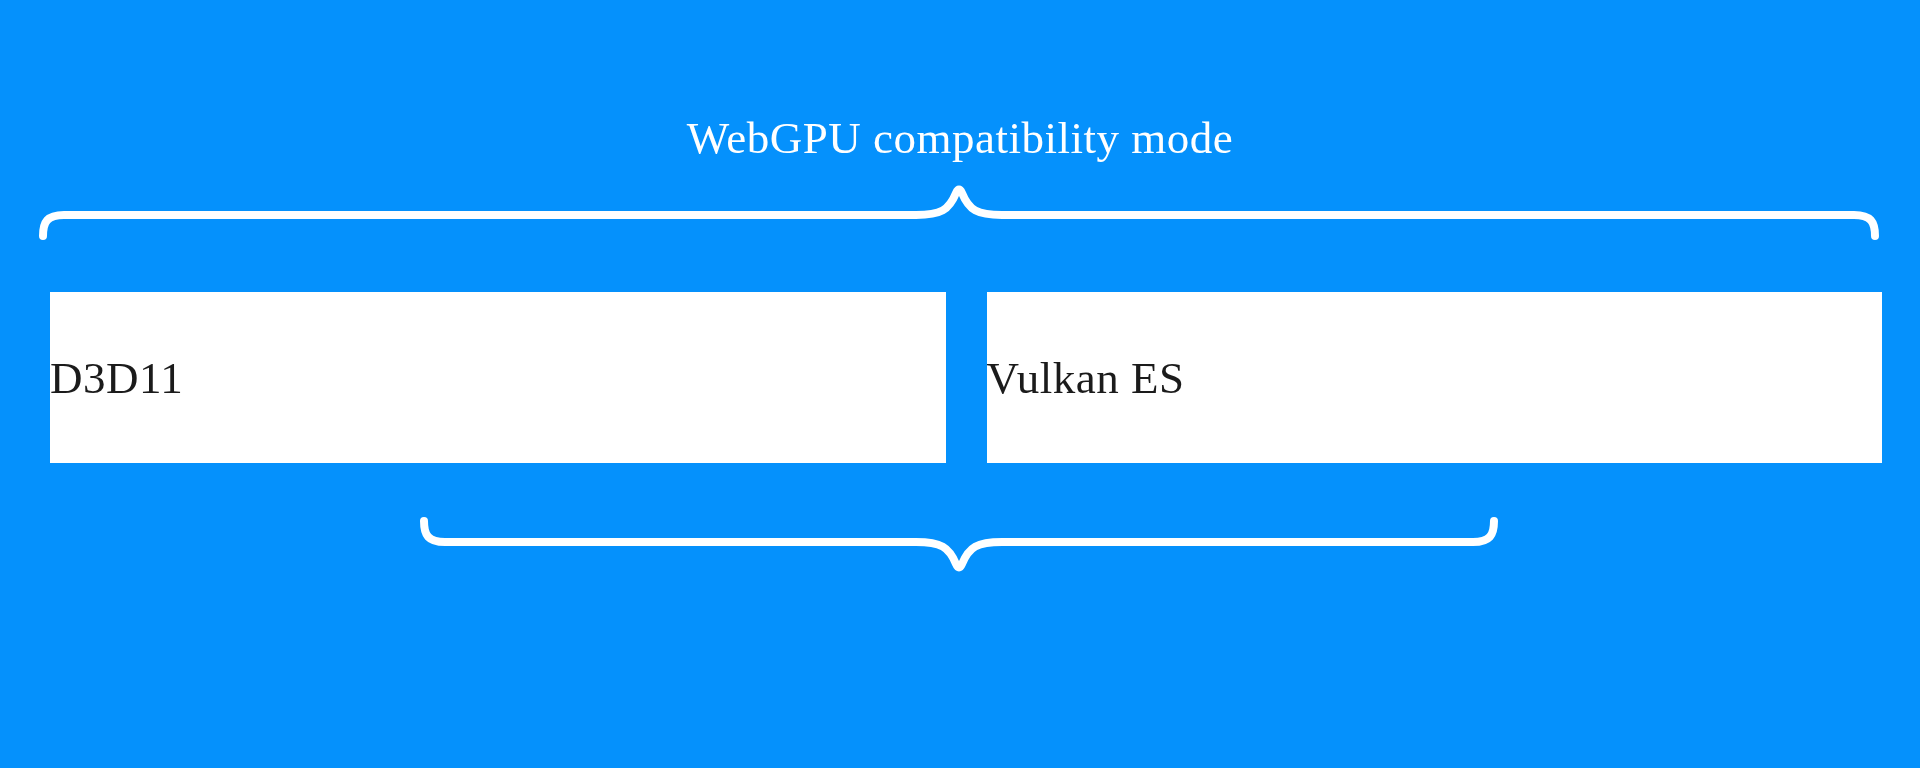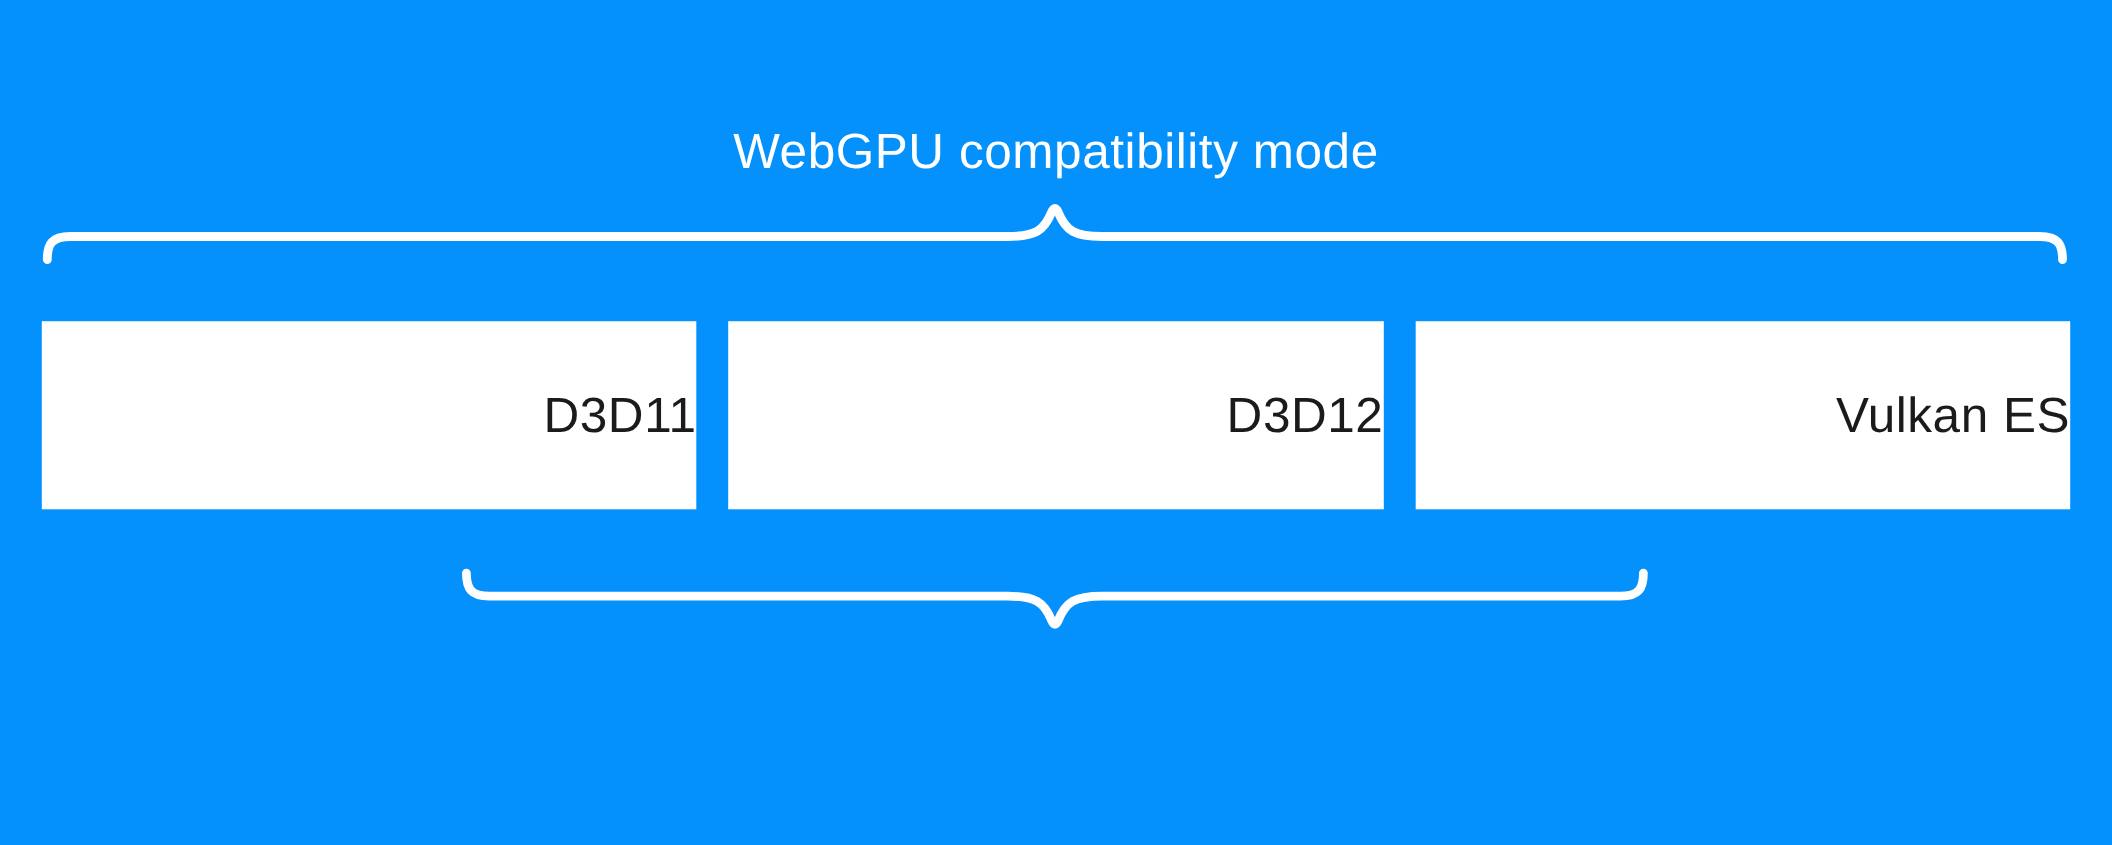--- a/index.html
+++ b/index.html
@@ -4,20 +4,21 @@
 <style>
   html, body { margin: 0; padding: 0; }
   body { font-family: "Liberation Sans", "DejaVu Sans", sans-serif; }
 
   .canvas {
     position: relative;
     width: 1920px;
     height: 768px;
     background: #0591fc;
     overflow: hidden;
+    font-family: Liberation Serif, serif;
   }
 
   .float-label {
     position: absolute;
     left: 0;
     width: 1920px;
     text-align: center;
     color: #ffffff;
     font-size: 45px;
     font-weight: 400;
@@ -51,21 +52,22 @@
     width: 1844px;
     height: 171px;
     display: flex;
     gap: 29px;
   }
   .api-box {
     flex: 1 1 0;
     background: #ffffff;
     display: flex;
     align-items: center;
-    justify-content: flex-end;
+    justify-content: flex-start;
+    margin-left: 12px;
   }
   .api-box span {
     color: #1b1b1b;
     font-size: 45px;
     font-weight: 400;
     letter-spacing: 0.5px;
     white-space: nowrap;
   }
 </style>
 </head>
@@ -94,21 +96,18 @@
              C 969 547, 977 542, 1002 542
              L 1473 542
              C 1490 542, 1494 535, 1494 521"></path>
   </svg>
 
   <div class="box-row">
     <div class="api-box">
       <span>D3D11</span>
     </div>
     <div class="api-box">
-      <span>D3D12</span>
-    </div>
-    <div class="api-box">
       <span>Vulkan ES</span>
     </div>
   </div>
 
 
 </div>
 
 </body></html>

